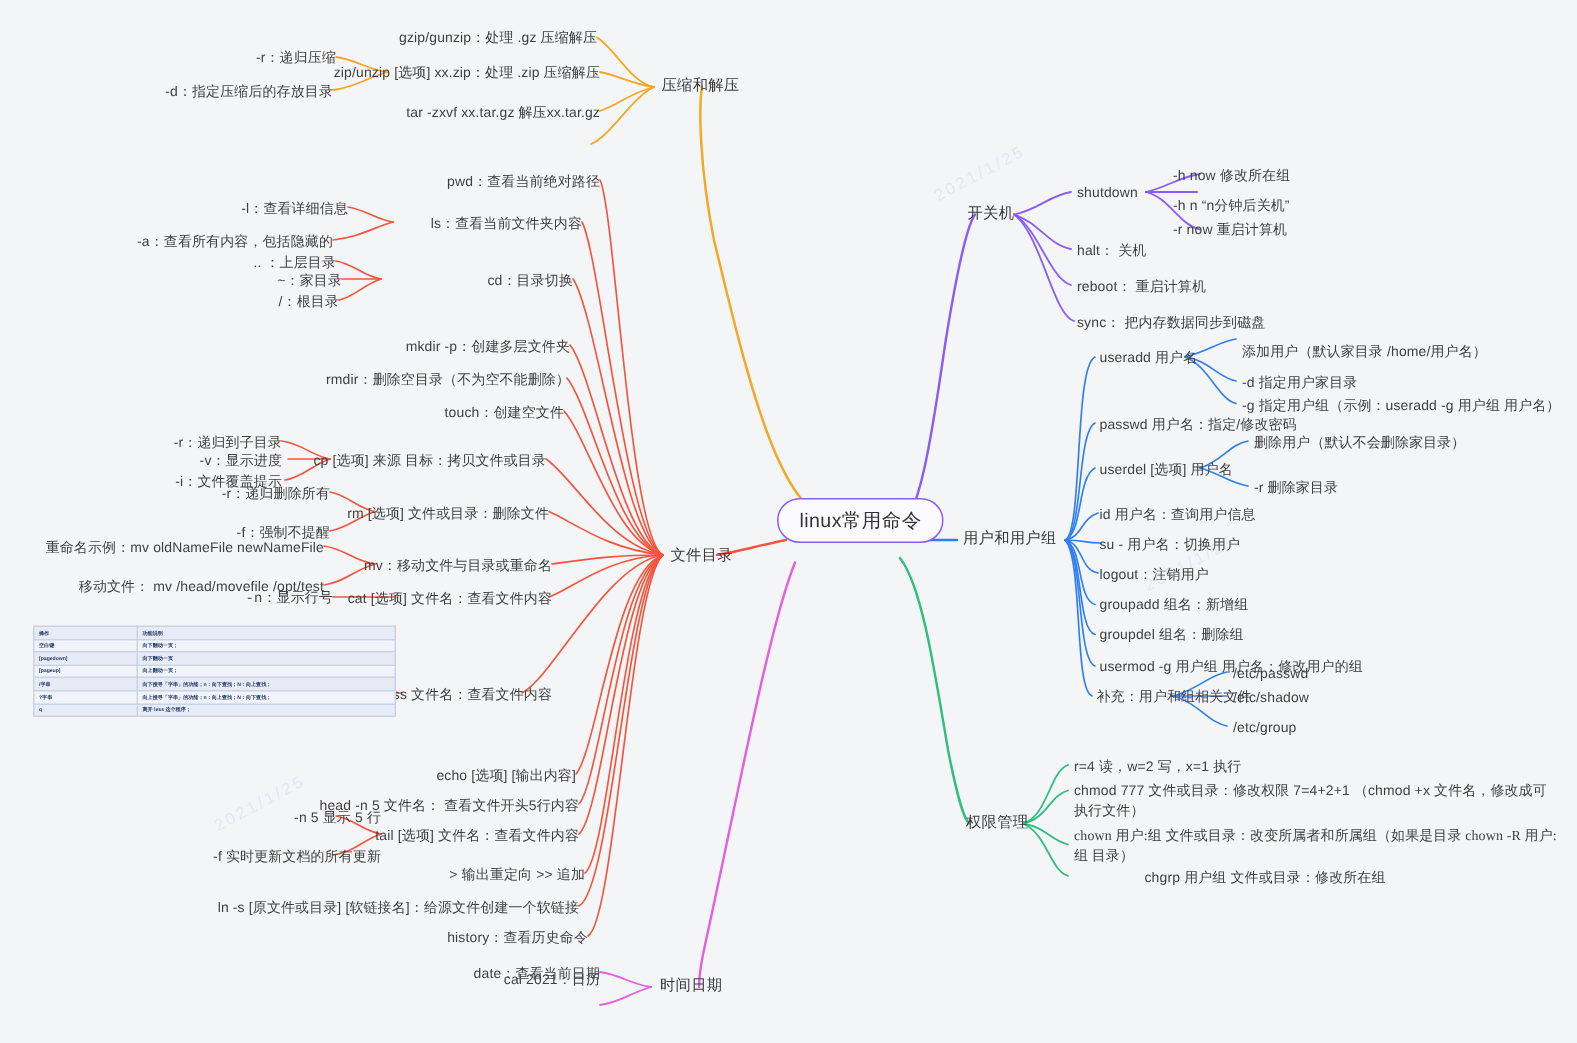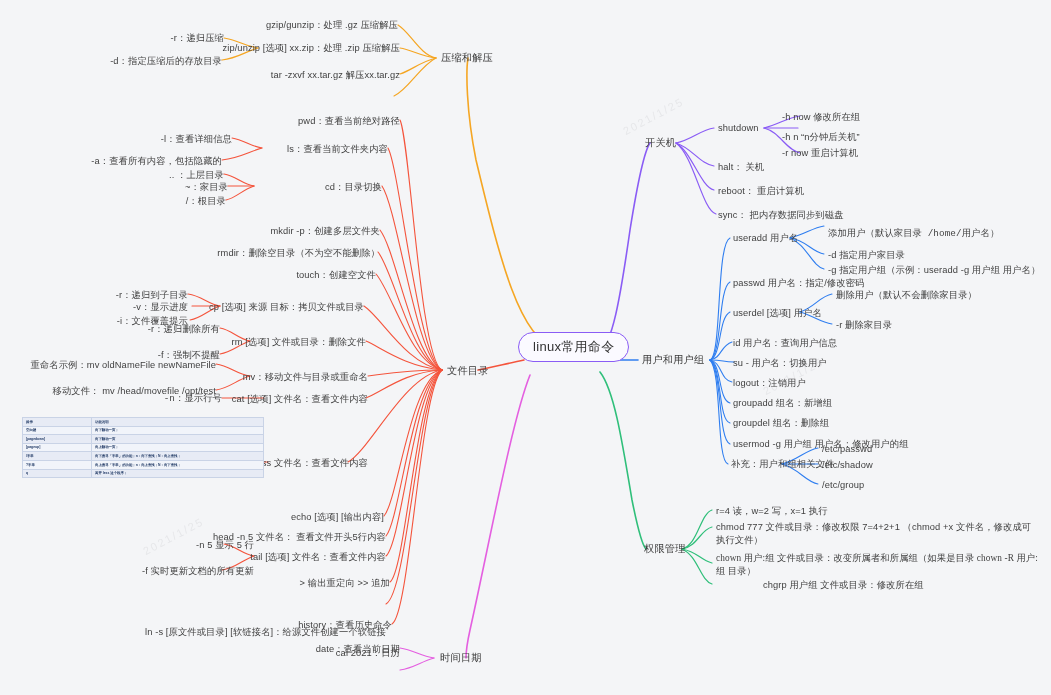--- a/index.html
+++ b/index.html
@@ -218,21 +218,21 @@
   <div class="node r" style="left:220px;width:148px;top:457px;">less 文件名：查看文件内容</div>
 
   <div class="node r" style="left:240px;width:144px;top:511px;">echo [选项] [输出内容]</div>
   <div class="node r" style="left:180px;width:206px;top:531px;">head -n 5 文件名： 查看文件开头5行内容</div>
 
   <div class="node r" style="left:210px;width:176px;top:551px;">tail [选项] 文件名：查看文件内容</div>
   <div class="node r" style="left:124px;width:130px;top:539px;">-n 5 显示 5 行</div>
   <div class="node r" style="left:84px;width:170px;top:565px;">-f 实时更新文档的所有更新</div>
 
   <div class="node r" style="left:250px;width:140px;top:577px;">&gt; 输出重定向 &gt;&gt; 追加</div>
-  <div class="node r" style="left:128px;width:258px;top:599px;margin-top:27px;">ln -s [原文件或目录] [软链接名]：给源文件创建一个软链接</div>
+  <div class="node r" style="left:128px;width:258px;top:599px;">ln -s [原文件或目录] [软链接名]：给源文件创建一个软链接</div>
   <div class="node r" style="left:240px;width:152px;top:619px;">history：查看历史命令</div>
 
   <table class="less-tbl" style="left:22px;top:417px;">
     <tbody id="less-tbody">
         <tr>
           <td class="c1">操作</td>
           <td class="c2">功能说明</td>
         </tr>
         <tr>
           <td class="c1">空白键</td>
@@ -269,21 +269,21 @@
   <div class="node l" style="left:718px;top:122px;">shutdown</div>
   <div class="node l" style="left:782px;top:111px;">-h  now  修改所在组</div>
   <div class="node l" style="left:782px;top:131px;">-h   n   “n分钟后关机”</div>
   <div class="node l" style="left:782px;top:147px;">-r  now  重启计算机</div>
   <div class="node l" style="left:718px;top:161px;">halt： 关机</div>
   <div class="node l" style="left:718px;top:185px;">reboot： 重启计算机</div>
   <div class="node l" style="left:718px;top:209px;">sync：  把内存数据同步到磁盘</div>
 
   <div class="node branch" style="left:642px;top:354px;">用户和用户组</div>
   <div class="node l" style="left:733px;top:232px;">useradd 用户名</div>
-  <div class="node l" style="left:828px;top:228px;font-family:Liberation Mono, monospace;">添加用户（默认家目录 /home/用户名）</div>
+  <div class="node l" style="left:828px;top:228px;">添加用户（默认家目录 /home/用户名）</div>
   <div class="node l" style="left:828px;top:249px;">-d 指定用户家目录</div>
   <div class="node l" style="left:828px;top:264px;">-g 指定用户组（示例：useradd -g 用户组 用户名）</div>
   <div class="node l" style="left:733px;top:277px;">passwd 用户名：指定/修改密码</div>
   <div class="node l" style="left:733px;top:307px;">userdel [选项] 用户名</div>
   <div class="node l" style="left:836px;top:289px;">删除用户（默认不会删除家目录）</div>
   <div class="node l" style="left:836px;top:319px;">-r 删除家目录</div>
   <div class="node l" style="left:733px;top:337px;">id 用户名：查询用户信息</div>
   <div class="node l" style="left:733px;top:357px;">su - 用户名：切换用户</div>
   <div class="node l" style="left:733px;top:377px;">logout：注销用户</div>
   <div class="node l" style="left:733px;top:397px;">groupadd 组名：新增组</div>

